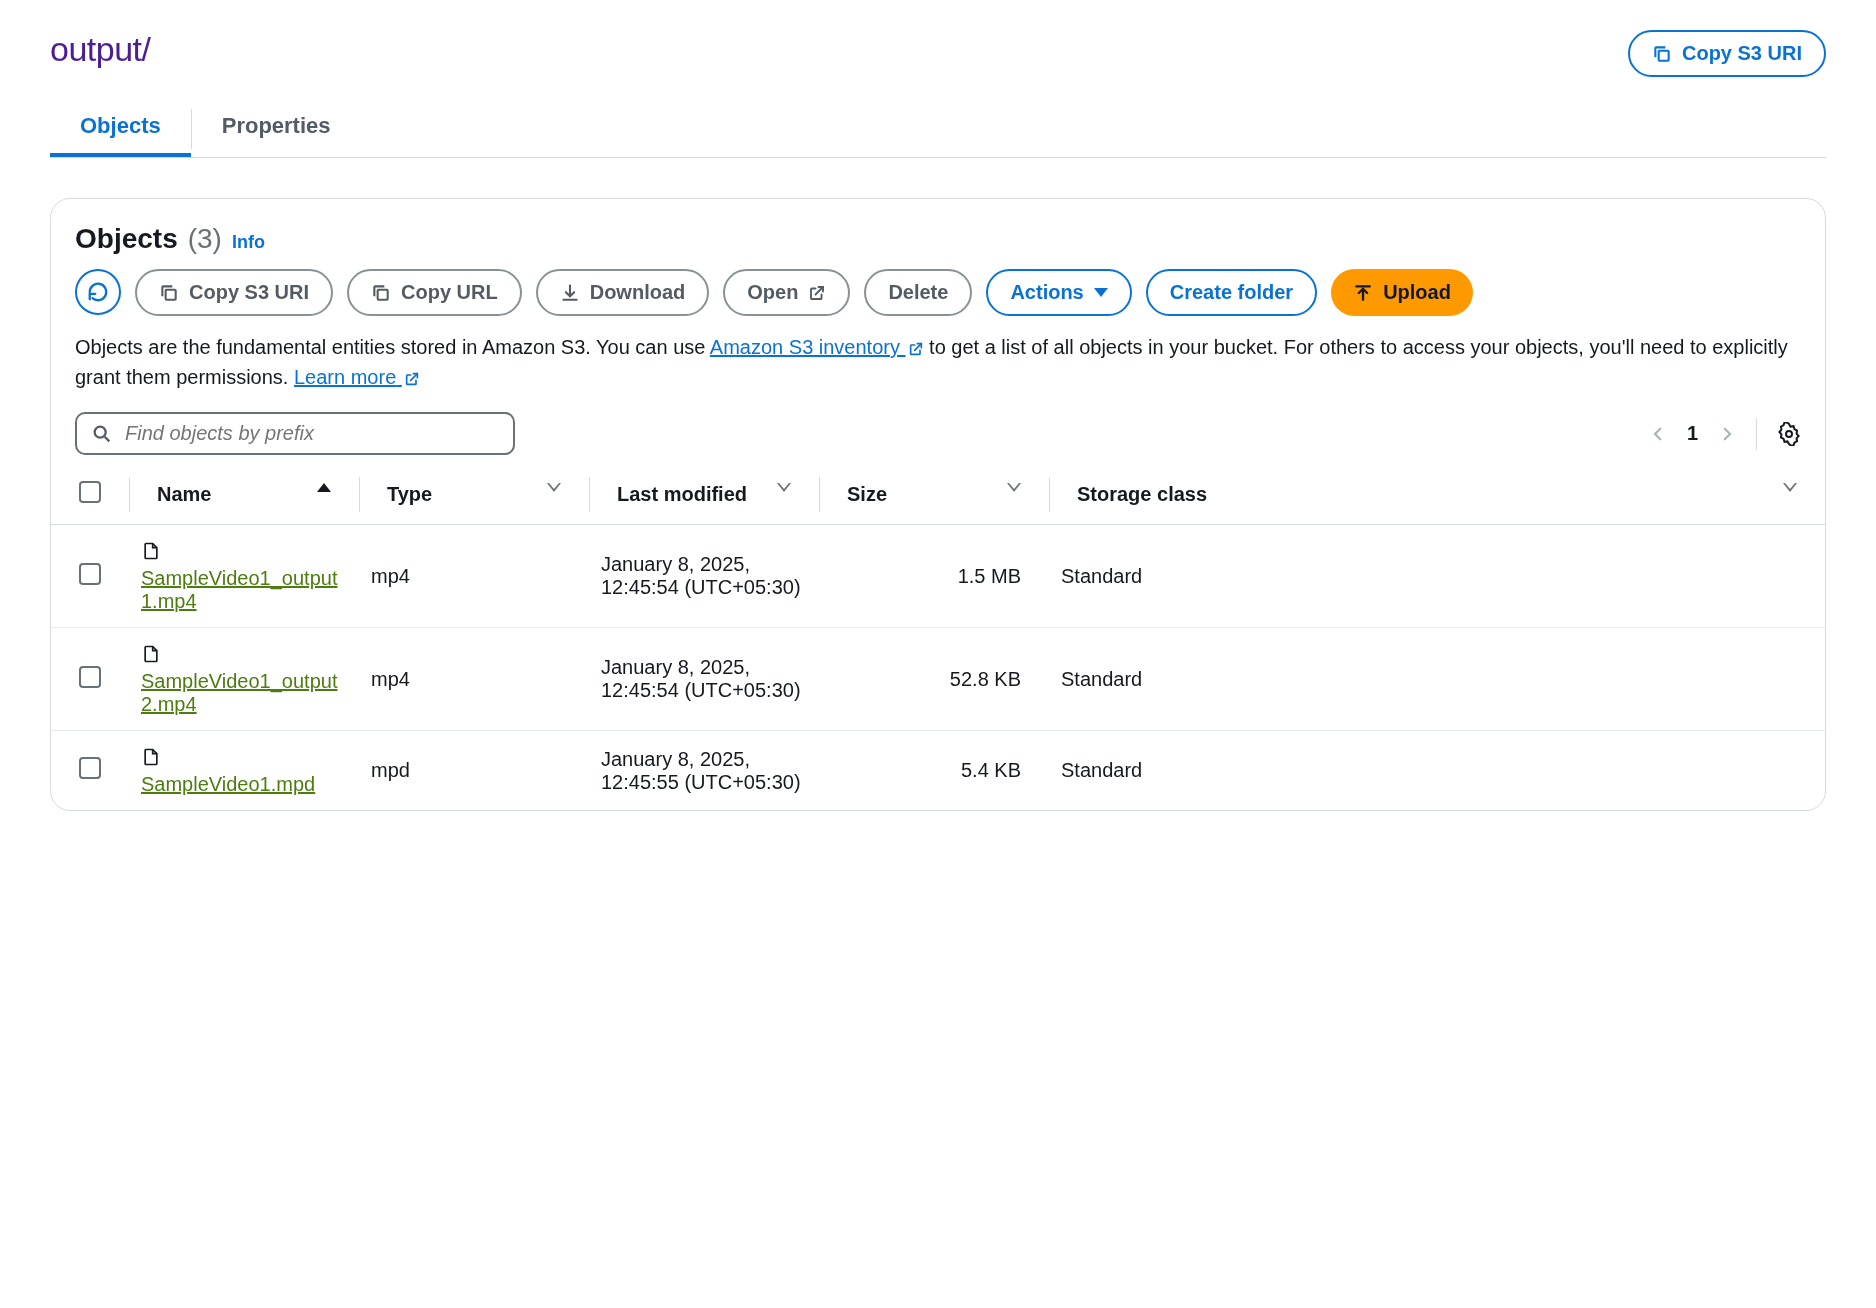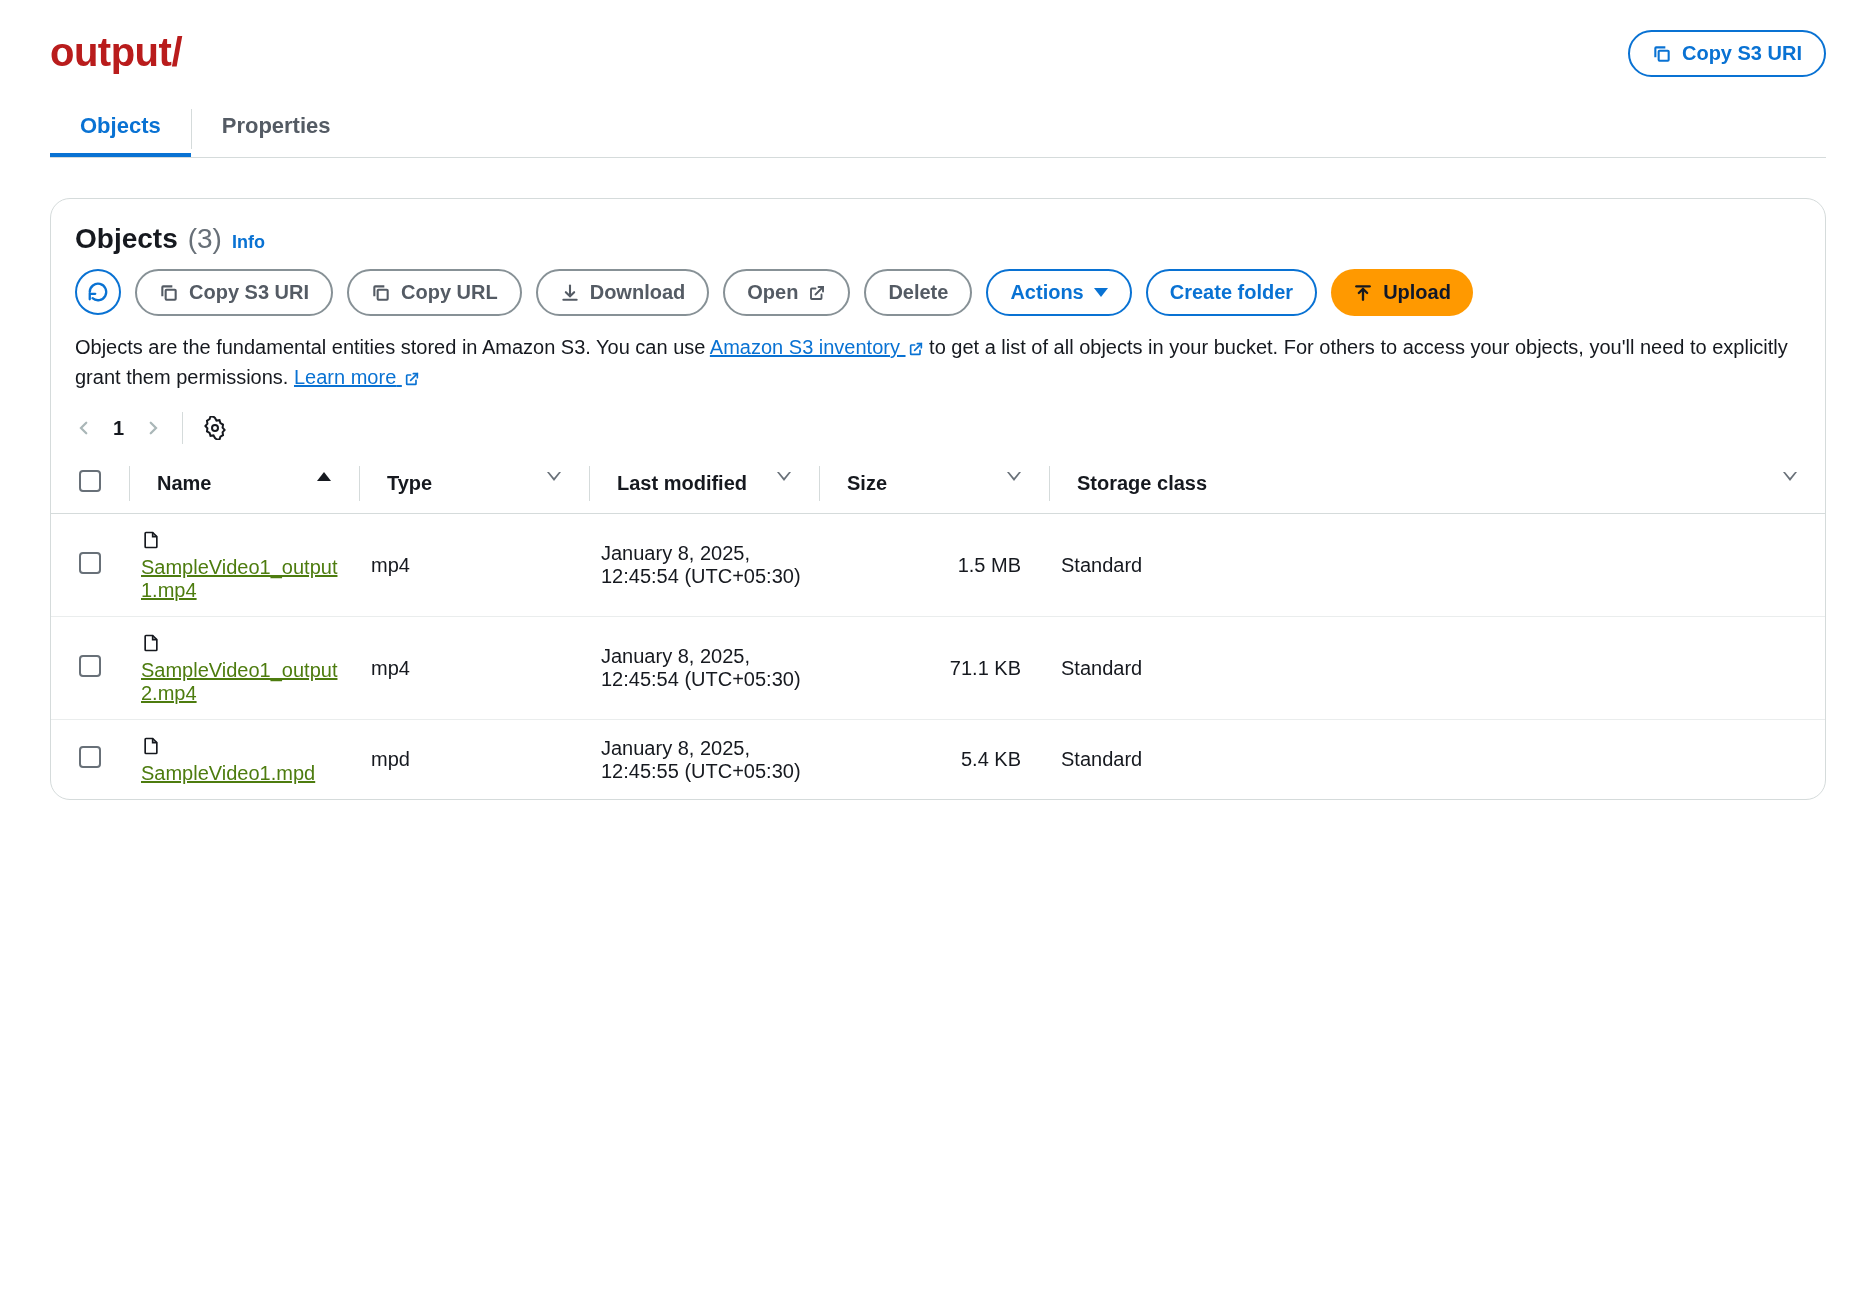--- a/index.html
+++ b/index.html
@@ -12,23 +12,23 @@
   .page {
     padding: 30px 50px 50px 50px;
   }
   .page-header {
     display: flex;
     justify-content: space-between;
     align-items: flex-start;
     margin-bottom: 24px;
   }
   .page-title {
-    font-size: 40px;
-    font-weight: 700;
-    color: #b91c1c;
+    font-size: 34px;
+    font-weight: 400;
+    color: #4c1d95;
     letter-spacing: -0.5px;
   }
   .btn {
     display: inline-flex;
     align-items: center;
     gap: 10px;
     border-radius: 30px;
     padding: 10px 22px;
     font-size: 20px;
     font-weight: 700;
@@ -355,20 +355,29 @@
           <span style="display:inline-block;vertical-align:middle;margin-left:2px">
             <svg width="16" height="16" viewBox="0 0 24 24" fill="none" stroke="#0972d3" stroke-width="2.5" stroke-linecap="round">
                 <path d="M14 4h6v6"></path>
                 <path d="M20 4L10 14"></path>
                 <path d="M18 14v5a1 1 0 0 1-1 1H5a1 1 0 0 1-1-1V7a1 1 0 0 1 1-1h5"></path>
               </svg>
           </span></a>
       </p>
 
       <div class="search-row">
+        <div class="search-box">
+          <span>
+            <svg width="22" height="22" viewBox="0 0 24 24" fill="none" stroke="#545b64" stroke-width="2.5">
+                <circle cx="10" cy="10" r="6"></circle>
+                <path d="M20 20l-5-5"></path>
+              </svg>
+          </span>
+          <input type="text" placeholder="Find objects by prefix" style="">
+        </div>
         <div class="pagination">
           <span class="page-arrow">
             <svg width="18" height="18" viewBox="0 0 24 24" fill="none" stroke="#aab7b8" stroke-width="3" stroke-linecap="round">
                 <path d="M15 5l-7 7 7 7"></path>
               </svg>
           </span>
           <span class="page-num">1</span>
           <span class="page-arrow">
             <svg width="18" height="18" viewBox="0 0 24 24" fill="none" stroke="#aab7b8" stroke-width="3" stroke-linecap="round">
                 <path d="M9 5l7 7-7 7"></path>
@@ -438,21 +447,21 @@
                   <svg width="20" height="24" viewBox="0 0 24 24" fill="none" stroke="#16191f" stroke-width="2">
                     <path d="M14 3H6a1 1 0 0 0-1 1v16a1 1 0 0 0 1 1h12a1 1 0 0 0 1-1V8z"></path>
                     <path d="M14 3v5h5"></path>
                   </svg>
                 </span>
                 <a class="file-link">SampleVideo1_output2.mp4</a>
               </div>
             </td>
             <td>mp4</td>
             <td>January 8, 2025, 12:45:54 (UTC+05:30)</td>
-            <td class="size-cell">71.1 KB</td>
+            <td class="size-cell">52.8 KB</td>
             <td>Standard</td>
           </tr>
           <tr>
             <td class="col-check"><span class="checkbox"></span></td>
             <td>
               <div class="file-cell">
                 <span>
                   <svg width="20" height="24" viewBox="0 0 24 24" fill="none" stroke="#16191f" stroke-width="2">
                     <path d="M14 3H6a1 1 0 0 0-1 1v16a1 1 0 0 0 1 1h12a1 1 0 0 0 1-1V8z"></path>
                     <path d="M14 3v5h5"></path>

